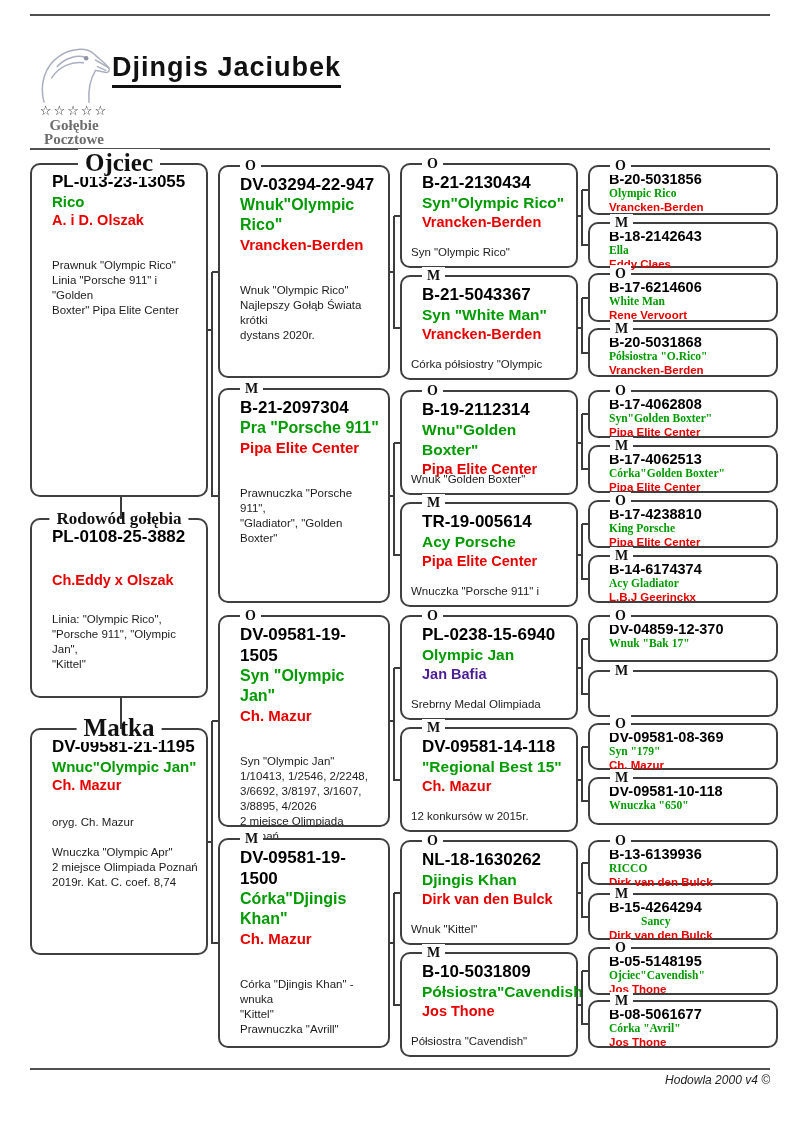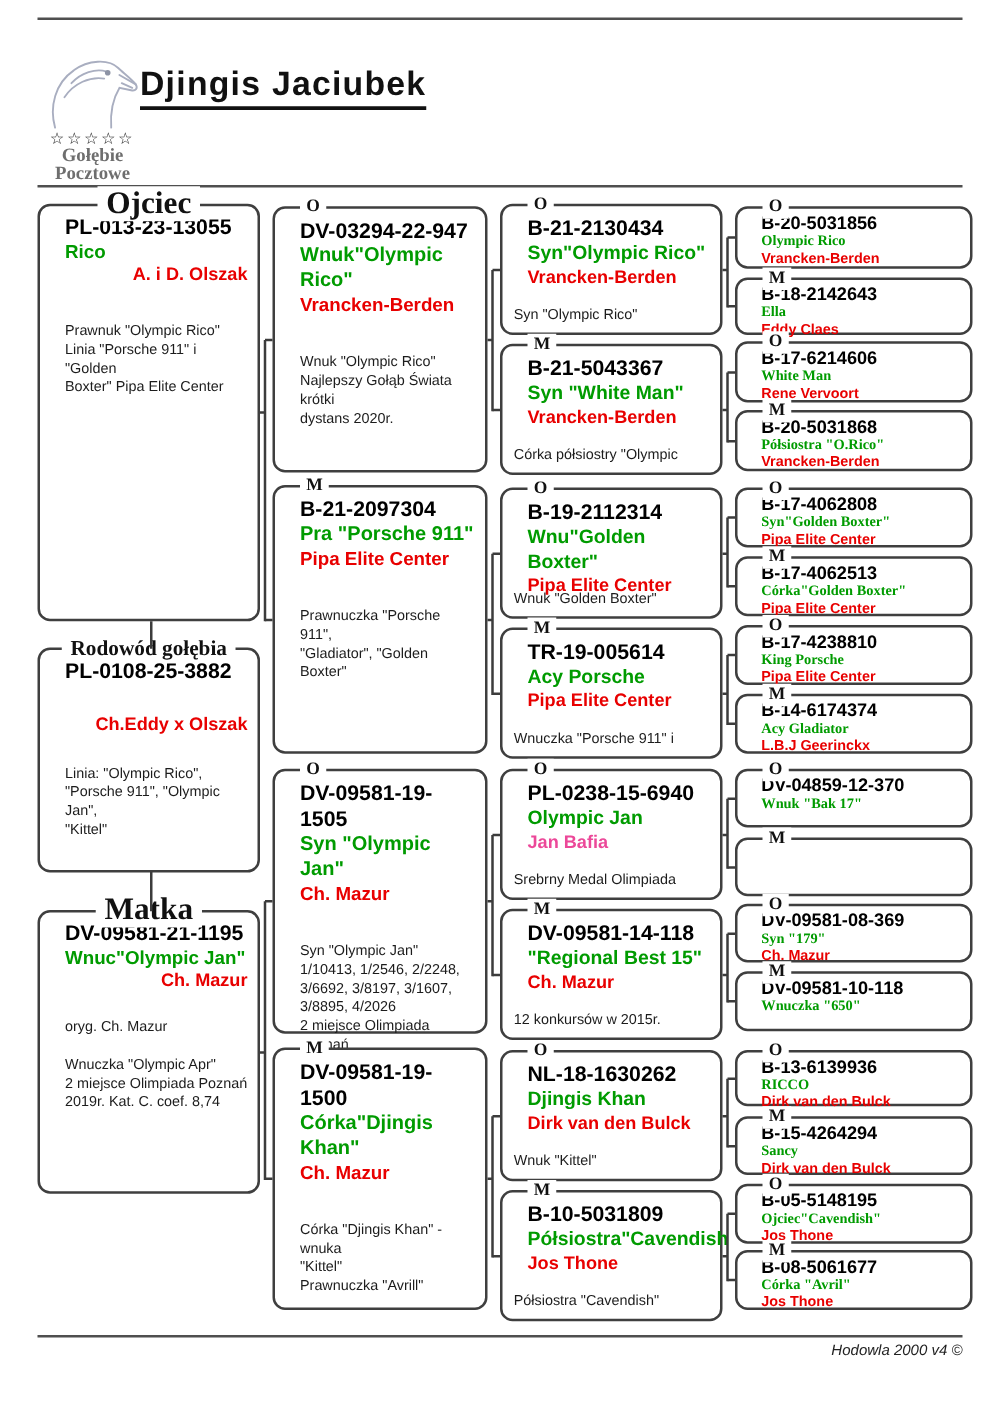--- a/index.html
+++ b/index.html
@@ -24,21 +24,21 @@
     font-family:"Liberation Serif",serif;font-weight:bold;font-size:25px;color:#111;white-space:nowrap;line-height:28px;}
   .boxtitle.small{font-size:17px;top:-11px;line-height:20px;}
   .inner{padding:7px 8px 0 8px;}
   .ring{font-weight:bold;color:#000;}
   .name{font-weight:bold;}
   .owner{font-weight:bold;}
   .desc{color:#1c1c1c;white-space:pre-line;}
   
   .c1 .ring{font-size:17px;line-height:20px;}
   .c1 .name{font-size:15px;line-height:19px;}
-  .c1 .owner{font-size:14.5px;line-height:19px;text-align:right;}
+  .c1 .owner{font-size:14.5px;line-height:19px;}
   .c1 .desc{font-size:11.5px;line-height:15px;margin-top:26px;}
   .father-box .desc{margin-top:28px;}
   .subject-box .owner{margin-top:24px;}
   .subject-box .desc{margin-top:22px;}
   .mother-box .desc{margin-top:20px;}
   .c2 .ring,.c3 .ring{font-size:17px;line-height:21px;}
   .c2 .name{font-size:16px;line-height:20px;}
   .c2 .owner{font-size:15px;line-height:20px;}
   .c2 .desc{font-size:11.5px;line-height:15px;margin-top:28px;}
   .c3 .name{font-size:15.5px;line-height:20px;}
@@ -192,21 +192,21 @@
         <div class="name" style="color: rgb(0, 155, 0);">Acy Porsche</div>
         <div class="owner" style="color: rgb(232, 0, 0);">Pipa Elite Center</div>
         <div class="desc">Wnuczka "Porsche 911" i</div>
       </div>
     </div>
     <div class="pbox c3" style="left: 400px; top: 615px; width: 178px; height: 105px;">
       <div class="sexlbl">O</div>
       <div class="inner">
         <div class="ring">PL-0238-15-6940</div>
         <div class="name" style="color: rgb(0, 155, 0);">Olympic Jan</div>
-        <div class="owner" style="color: #ec4899;">Jan Bafia</div>
+        <div class="owner" style="color: #4c1d95;">Jan Bafia</div>
         <div class="desc">Srebrny Medal Olimpiada</div>
       </div>
     </div>
     <div class="pbox c3" style="left: 400px; top: 727px; width: 178px; height: 105px;">
       <div class="sexlbl">M</div>
       <div class="inner">
         <div class="ring">DV-09581-14-118</div>
         <div class="name" style="color: rgb(0, 155, 0);">"Regional Best 15"</div>
         <div class="owner" style="color: rgb(232, 0, 0);">Ch. Mazur</div>
         <div class="desc">12 konkursów w 2015r.</div>
@@ -324,21 +324,21 @@
       <div class="inner">
         <div class="ring">B-13-6139936</div>
         <div class="name" style="color: rgb(0, 155, 0);">RICCO</div>
         <div class="owner" style="color: rgb(232, 0, 0);">Dirk van den Bulck</div>
       </div>
     </div>
     <div class="pbox c4" style="left: 588px; top: 893px; width: 190px; height: 47px;">
       <div class="sexlbl">M</div>
       <div class="inner">
         <div class="ring">B-15-4264294</div>
-        <div class="name" style="color: rgb(0, 155, 0);">Sancy</div>
+        <div class="name" style="color: rgb(0, 155, 0); margin-left: 32px;">Sancy</div>
         <div class="owner" style="color: rgb(232, 0, 0);">Dirk van den Bulck</div>
       </div>
     </div>
     <div class="pbox c4" style="left: 588px; top: 947px; width: 190px; height: 48px;">
       <div class="sexlbl">O</div>
       <div class="inner">
         <div class="ring">B-05-5148195</div>
         <div class="name" style="color: rgb(0, 155, 0);">Ojciec"Cavendish"</div>
         <div class="owner" style="color: rgb(232, 0, 0);">Jos Thone</div>
       </div>

